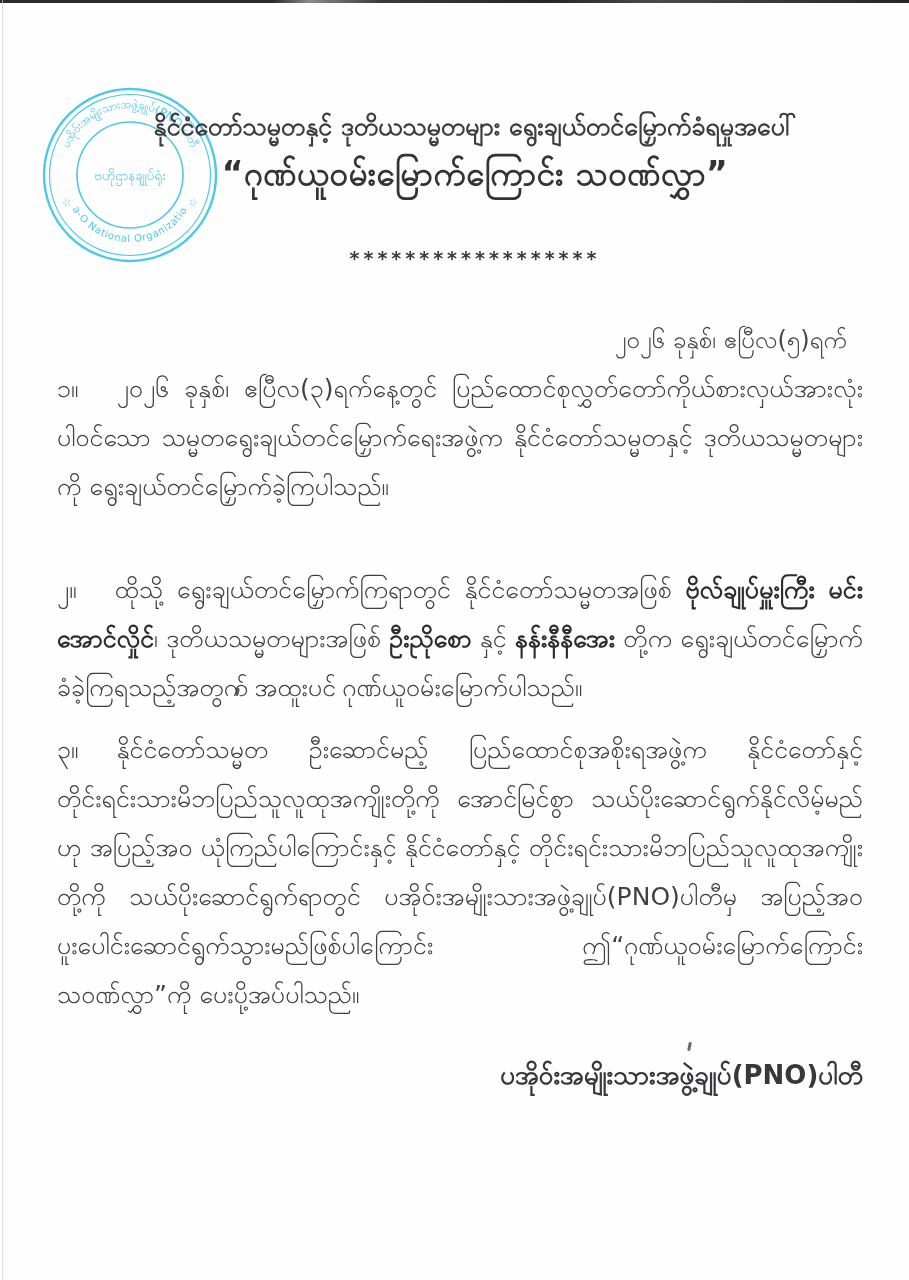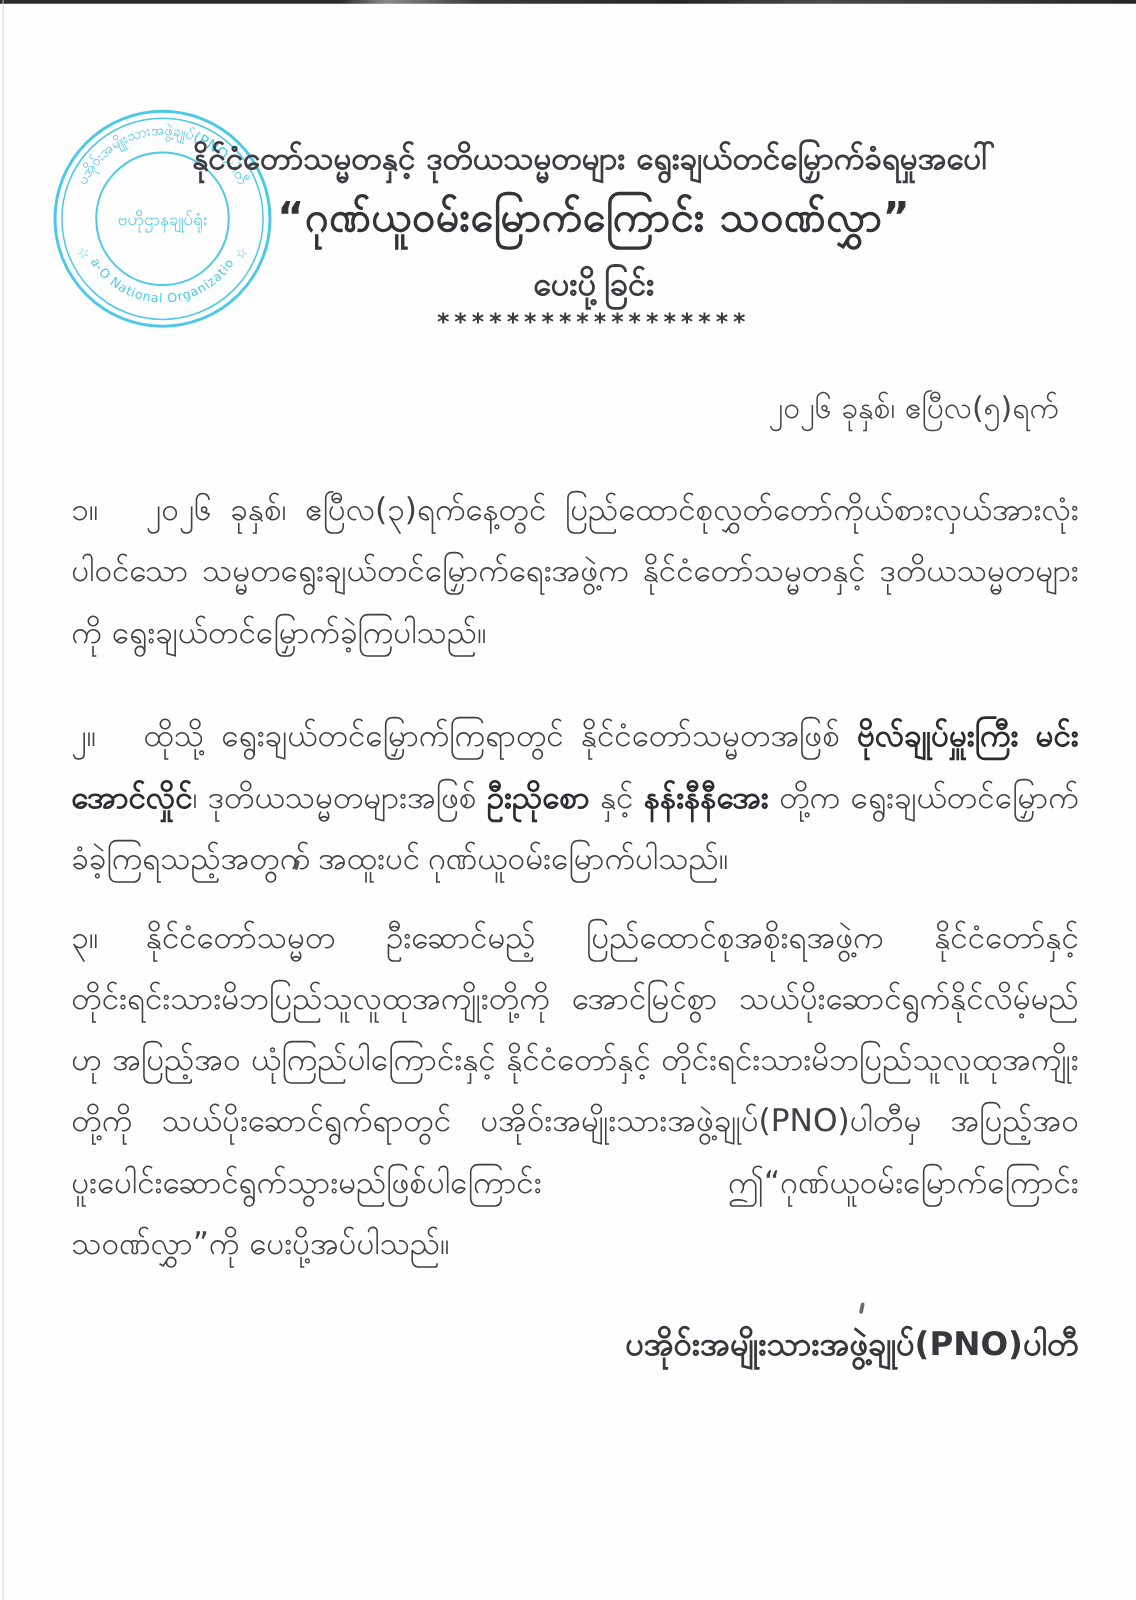--- a/index.html
+++ b/index.html
@@ -41,31 +41,31 @@
 
   
   .hdr { position: absolute; left: 90px; width: 770px; text-align: center; }
   .hdr-line1 { top: 110px; font-size: 25px; font-weight: 600; color: #3c3c42; }
   .hdr-title { top: 152px; font-size: 33px; font-weight: 700; color: #333338; letter-spacing: .5px; }
   .hdr-line3 { top: 210px; font-size: 26px; font-weight: 600; color: #3c3c42; }
   .hdr-sep   { top: 247px; font-size: 19px; font-weight: 700; letter-spacing: 4px; color: #3a3a3a; }
 
   
   .date-line {
-    position: absolute; top: 310px; right: 62px;
+    position: absolute; top: 324px; right: 62px;
     font-size: 24px; color: #45454b;
   }
 
   
   .body-para {
     position: absolute; left: 57px; width: 806px;
     font-size: 25px; line-height: 49px;
     text-align: justify; color: #404046;
   }
-  .para-1 { top: 358px; }
+  .para-1 { top: 339px; }
   .para-2 { top: 540px; font-family: Liberation Serif, serif; }
   .para-3 { top: 700px; }
   .para-num { display: inline-block; }
   .num-gap { display: inline-block; width: 38px; }
   .seg-bold { font-weight: 700; color: #2c2c31; }
 
   
   .signature {
     position: absolute; top: 1058px; right: 46px;
     font-size: 26px; font-weight: 700; color: #37373c;
@@ -95,21 +95,20 @@
     <text font-size="10" letter-spacing="0.6" fill="#3fc6e4">
       <textPath href="#bottomArc" startOffset="50%" text-anchor="middle">Pa-O National Organization</textPath>
     </text>
     <text x="28" y="121" font-size="11" fill="#3fc6e4" text-anchor="middle" transform="rotate(-20 28 121)">☆</text>
     <text x="152" y="121" font-size="11" fill="#3fc6e4" text-anchor="middle" transform="rotate(20 152 121)">☆</text>
     <text x="90" y="95" font-size="13.5" fill="#3fc6e4" text-anchor="middle">ဗဟိုဌာနချုပ်ရုံး</text>
   </svg>
 
   <div class="hdr hdr-title">“ဂုဏ်ယူဝမ်းမြောက်ကြောင်း သဝဏ်လွှာ”</div>
   <div class="hdr hdr-line1">နိုင်ငံတော်သမ္မတနှင့် ဒုတိယသမ္မတများ ရွေးချယ်တင်မြှောက်ခံရမှုအပေါ်</div>
-  <div class="hdr hdr-line3">ပေးပို့ခြင်း</div>
   <div class="hdr hdr-sep">******************</div>
 
   <div class="date-line">၂၀၂၆ ခုနှစ်၊ ဧပြီလ(၅)ရက်</div>
 
   <p class="body-para para-1">
     <span class="para-num">၁။</span><span class="num-gap"></span><span><span>၂၀၂၆ ခုနှစ်၊ ဧပြီလ(၃)ရက်နေ့တွင် ပြည်ထောင်စုလွှတ်တော်ကိုယ်စားလှယ်အားလုံး ပါဝင်သော သမ္မတရွေးချယ်တင်မြှောက်ရေးအဖွဲ့က နိုင်ငံတော်သမ္မတနှင့် ဒုတိယသမ္မတများကို ရွေးချယ်တင်မြှောက်ခဲ့ကြပါသည်။</span></span>
   </p>
 
   <p class="body-para para-2">
     <span class="para-num">၂။</span><span class="num-gap"></span><span><span>ထိုသို့ ရွေးချယ်တင်မြှောက်ကြရာတွင် နိုင်ငံတော်သမ္မတအဖြစ် </span><span class="seg-bold">ဗိုလ်ချုပ်မှူးကြီး မင်းအောင်လှိုင်</span><span>၊ ဒုတိယသမ္မတများအဖြစ် </span><span class="seg-bold">ဦးညိုစော</span><span> နှင့် </span><span class="seg-bold">နန်းနီနီအေး</span><span> တို့က ရွေးချယ်တင်မြှောက်ခံခဲ့ကြရသည့်အတွက် အထူးပင် ဂုဏ်ယူဝမ်းမြောက်ပါသည်။</span></span>

